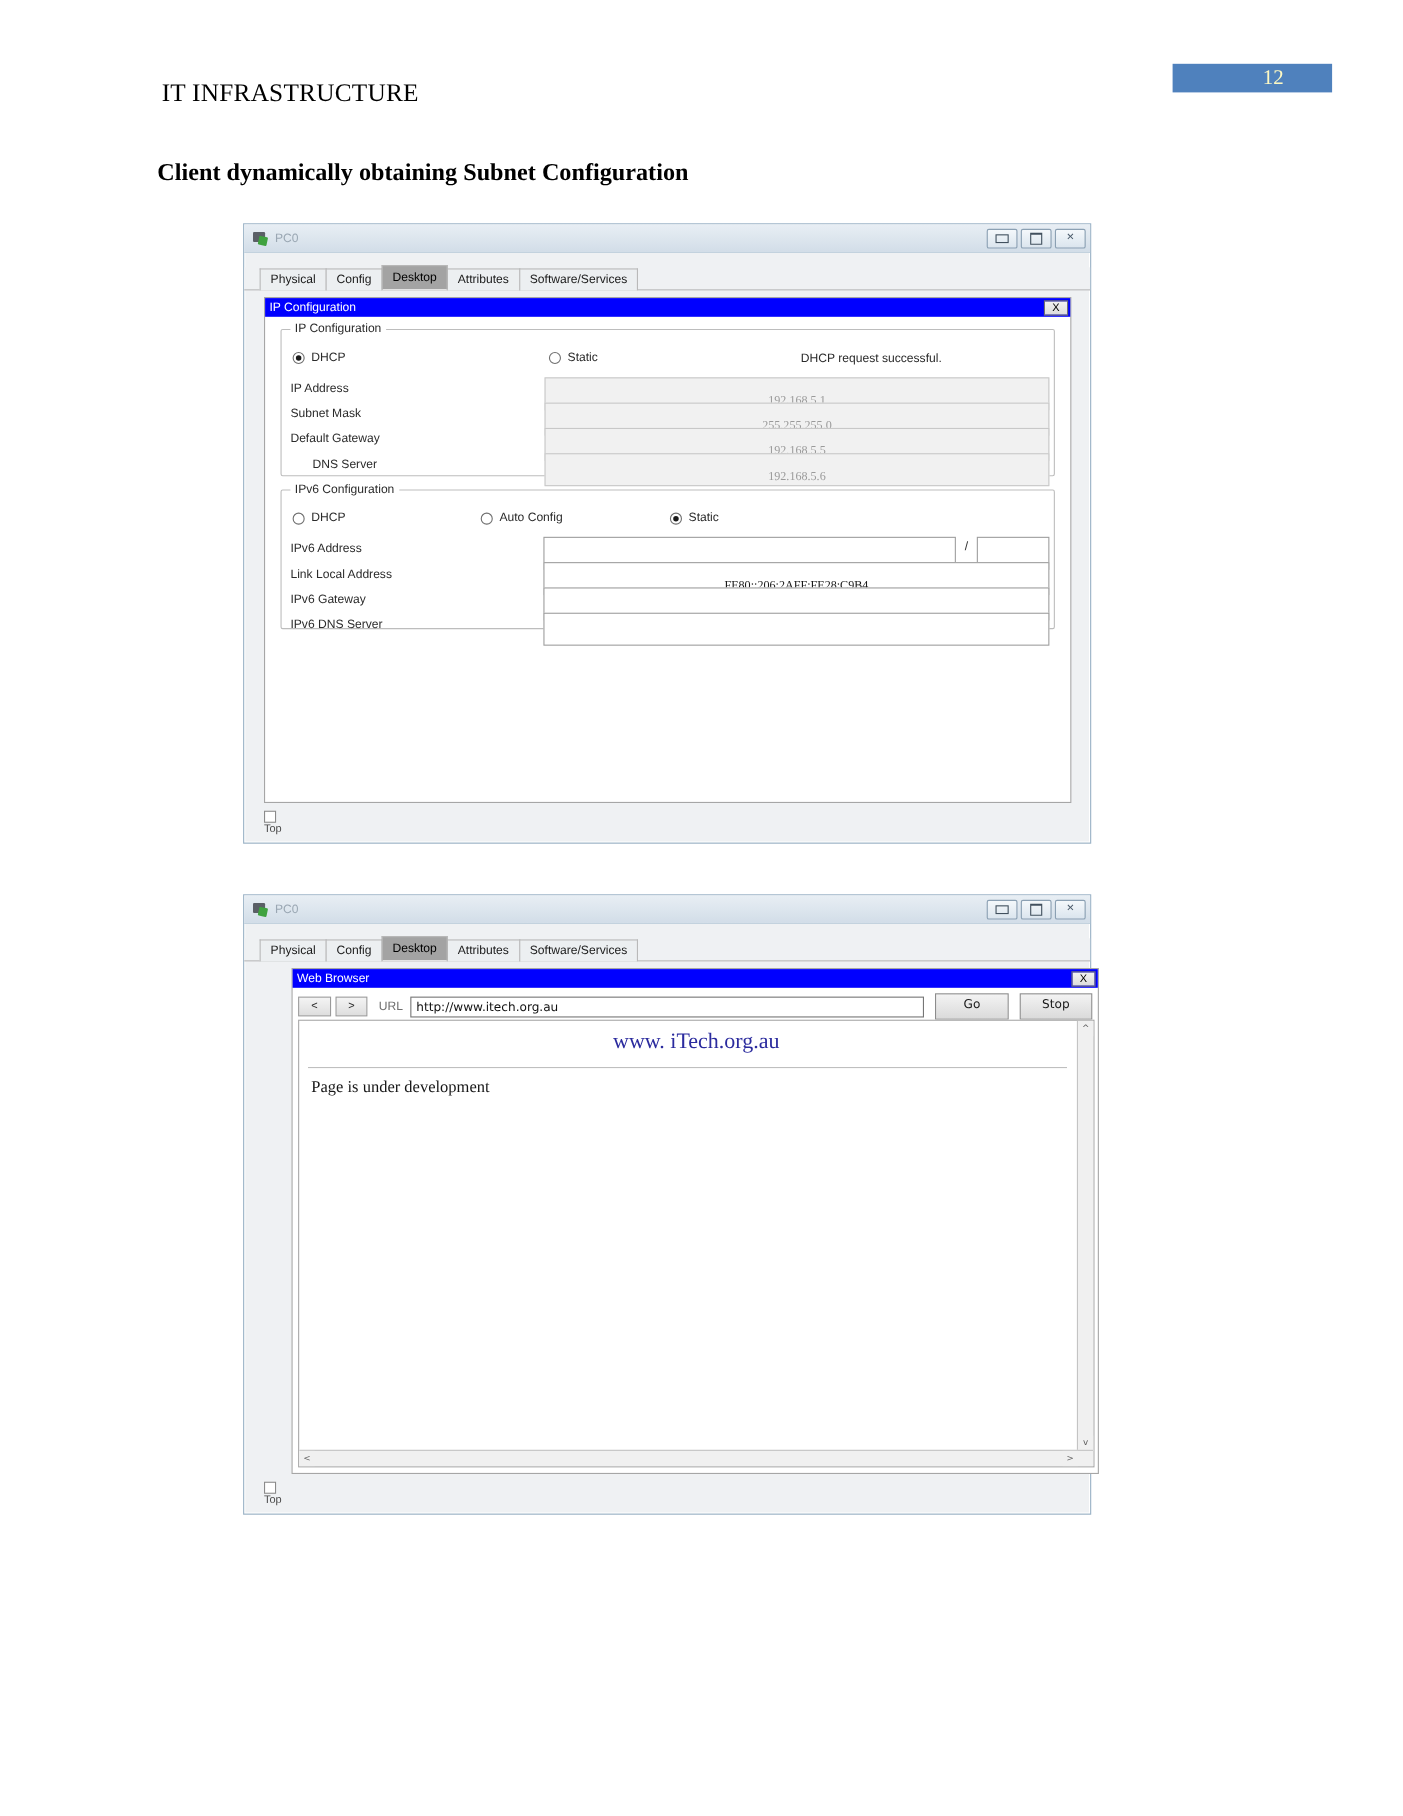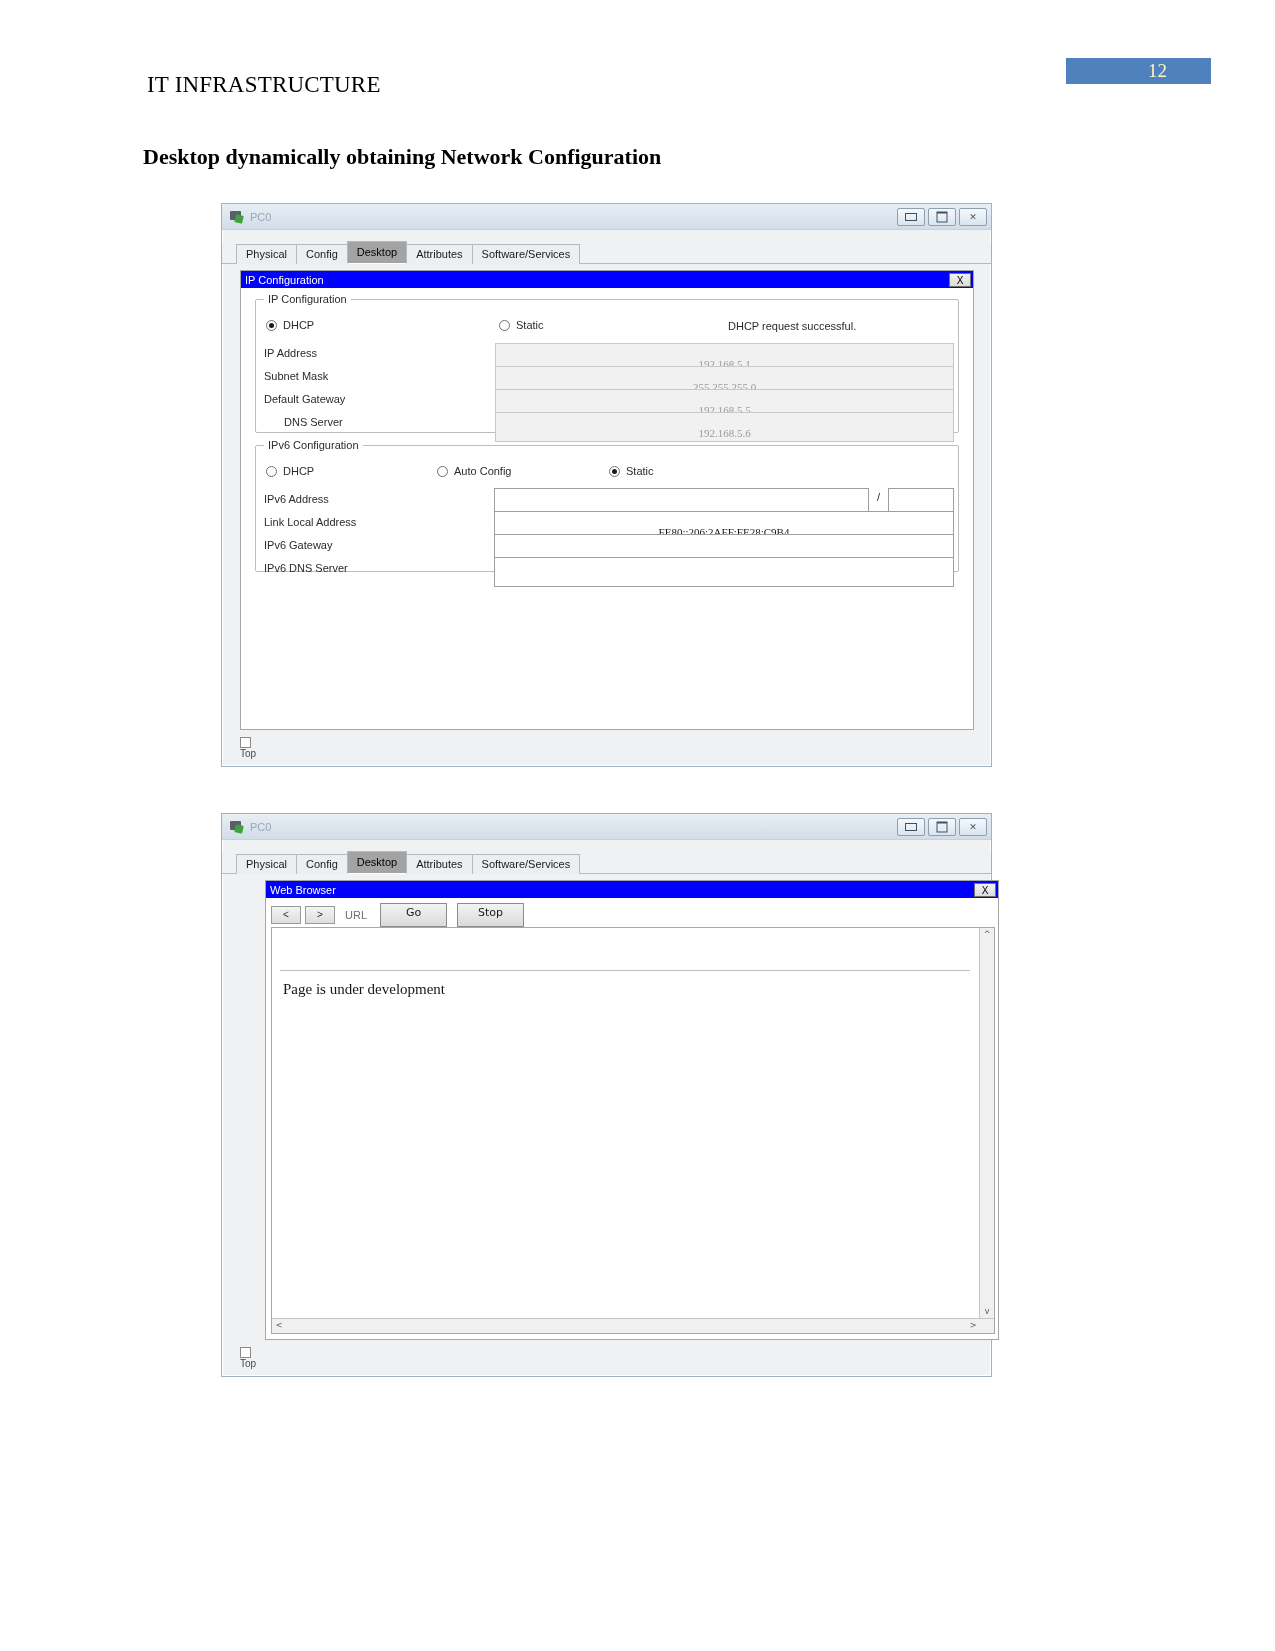--- a/index.html
+++ b/index.html
@@ -392,21 +392,21 @@
     text-align: center;
     line-height: 14px;
     font-family: "DejaVu Sans", sans-serif;
   }
 </style>
 </head>
 <body>
 
 <div class="page-num-badge">12</div>
 <div class="doc-header">IT INFRASTRUCTURE</div>
-<div class="doc-heading">Desktop dynamically obtaining Network Configuration</div>
+<div class="doc-heading">Client dynamically obtaining Subnet Configuration</div>
 
 <div class="pt-window" style="left:221px; top:203px; width:769px; height:562px;">
 
   <div class="pt-titlebar">
     <span class="pt-title-icon">
       <span class="mon"></span>
         <span class="grn"></span>
     </span>
     <span class="pt-title-text">PC0</span>
     <span class="pt-winbtns">
@@ -534,25 +534,27 @@
 
     <div class="app-strip">
       <span class="app-strip-title">Web Browser</span>
       <span class="app-close">X</span>
     </div>
 
     <div class="browser-toolbar" style="left:5px; top:22px; width:722px;">
       <span class="nav-btn">&lt;</span>
       <span class="nav-btn">&gt;</span>
       <span class="url-label">URL</span>
+      <span class="url-input" style="width:472px;">http://www.itech.org.au</span>
       <span class="tool-btn" style="width:67px; margin-left:6px;">Go</span>
       <span class="tool-btn" style="width:67px; margin-left:6px;">Stop</span>
     </div>
 
     <div class="browser-canvas" style="left:5px; top:46px; width:722px; height:405px;">
+      <div class="site-title" style="top:8px;">www. iTech.org.au</div>
       <div class="hr-line" style="left:8px; top:42px; width:690px;"></div>
       <div class="page-text" style="left:11px; top:53px;">Page is under development</div>
 
       <div class="vscroll" style="right:0; top:0; width:14px; height:391px;">
         <span class="sb-arrow" style="left:0; top:0;">^</span>
         <span class="sb-arrow" style="left:0; bottom:0;">v</span>
       </div>
       <div class="hscroll" style="left:0; bottom:0; width:722px;">
         <span class="sb-arrow" style="left:0; top:0;">&lt;</span>
         <span class="sb-arrow" style="right:14px; top:0;">&gt;</span>

